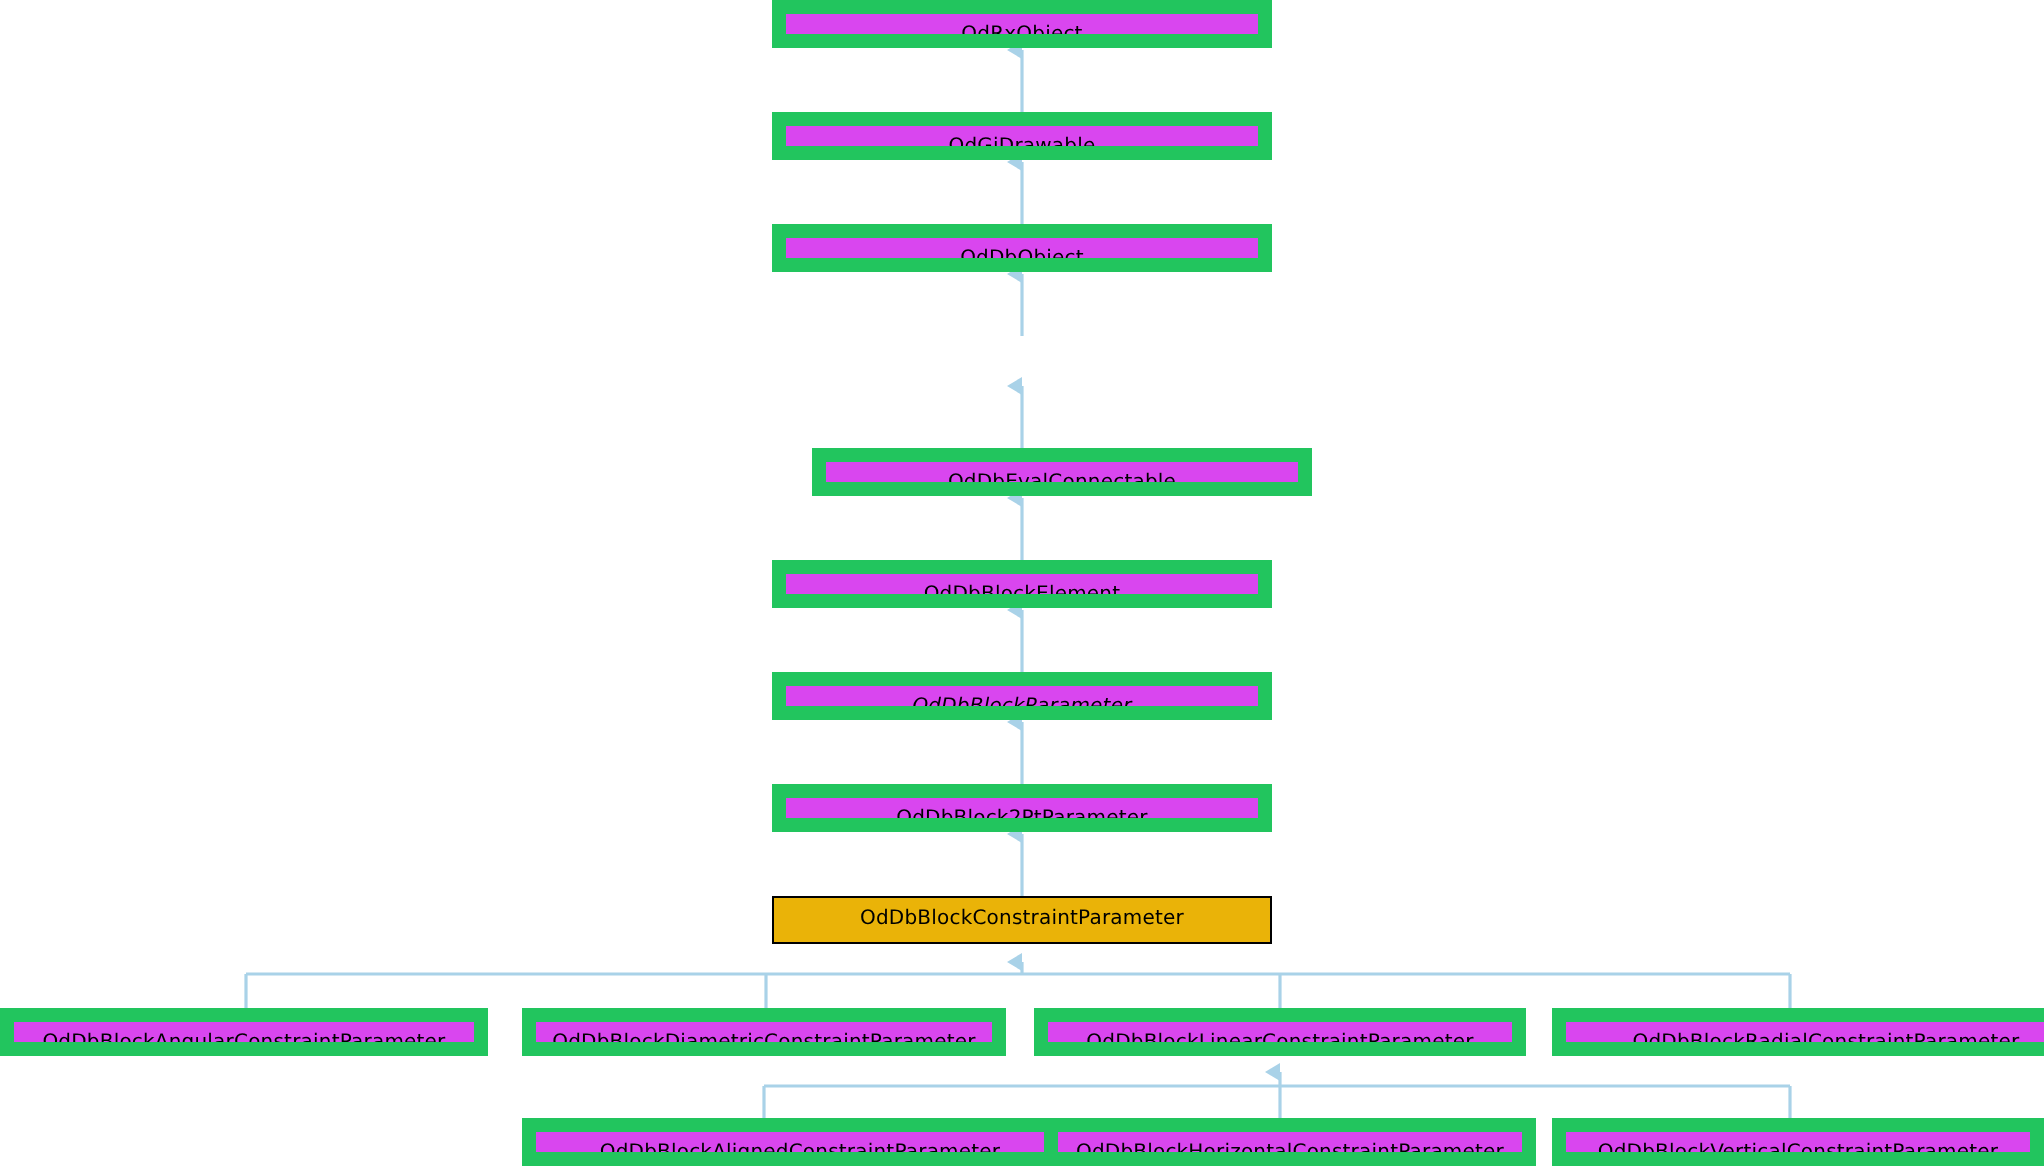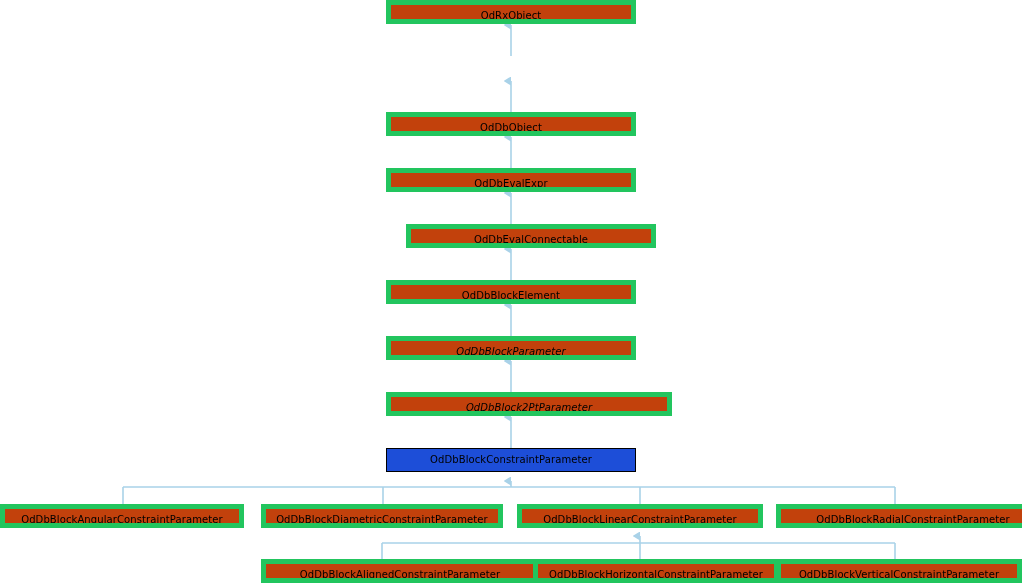--- a/index.html
+++ b/index.html
@@ -28,28 +28,28 @@
     pointer-events: none;
   }
   .node {
     position: absolute;
     box-sizing: border-box;
     height: 24px;
     line-height: 22px;
     text-align: center;
     font-size: 10px;
     color: #000000;
-    background: #c2410c;
-    border: 5px solid #22c55e;
+    background: #d946ef;
+    border: 7px solid #22c55e;
     white-space: nowrap;
     overflow: hidden;
     letter-spacing: 0.1px;
   }
   .node.current {
-    background: #1d4ed8;
+    background: #eab308;
     border: 1px solid #000000;
   }
 </style>
 </head>
 <body>
 
 <div id="diagram">
 
   <svg id="edge-layer" width="1022" height="584" viewBox="0 0 1022 584" xmlns="http://www.w3.org/2000/svg">
     <defs>
@@ -78,28 +78,28 @@
 
       <line x1="640" y1="543" x2="640" y2="536" marker-end="url(#arrowUp)"></line>
       <line x1="382" y1="543" x2="895" y2="543"></line>
       <line x1="382" y1="543" x2="382" y2="559"></line>
       <line x1="640" y1="543" x2="640" y2="559"></line>
       <line x1="895" y1="543" x2="895" y2="559"></line>
     </g>
   </svg>
 
   <div class="node" style="left: 386px; top: 0px; width: 250px;">OdRxObject</div>
+  <div class="node" style="left: 386px; top: 56px; width: 250px;">OdGiDrawable</div>
   <div class="node" style="left: 386px; top: 112px; width: 250px;">OdDbObject</div>
-  <div class="node" style="left: 386px; top: 168px; width: 250px;">OdDbEvalExpr</div>
   <div class="node" style="left: 406px; top: 224px; width: 250px;">OdDbEvalConnectable</div>
   <div class="node" style="left: 386px; top: 280px; width: 250px;">OdDbBlockElement</div>
   <div class="node" style="left: 386px; top: 336px; width: 250px; font-style: italic;">OdDbBlockParameter</div>
-  <div class="node" style="left: 386px; top: 392px; width: 286px; font-style: italic;">OdDbBlock2PtParameter</div>
+  <div class="node" style="left: 386px; top: 392px; width: 250px;">OdDbBlock2PtParameter</div>
   <div class="node current" style="left: 386px; top: 448px; width: 250px;">OdDbBlockConstraintParameter</div>
   <div class="node" style="left: 0px; top: 504px; width: 244px;">OdDbBlockAngularConstraintParameter</div>
   <div class="node" style="left: 261px; top: 504px; width: 242px;">OdDbBlockDiametricConstraintParameter</div>
   <div class="node" style="left: 517px; top: 504px; width: 246px; text-align: center;">OdDbBlockLinearConstraintParameter</div>
   <div class="node" style="left: 776px; top: 504px; width: 274px;">OdDbBlockRadialConstraintParameter</div>
   <div class="node" style="left: 261px; top: 559px; width: 278px;">OdDbBlockAlignedConstraintParameter</div>
-  <div class="node" style="left: 533px; top: 559px; width: 246px;">OdDbBlockHorizontalConstraintParameter</div>
+  <div class="node" style="left: 522px; top: 559px; width: 246px;">OdDbBlockHorizontalConstraintParameter</div>
   <div class="node" style="left: 776px; top: 559px; width: 246px; text-decoration: underline;">OdDbBlockVerticalConstraintParameter</div>
 
 </div>
 
 </body></html>

